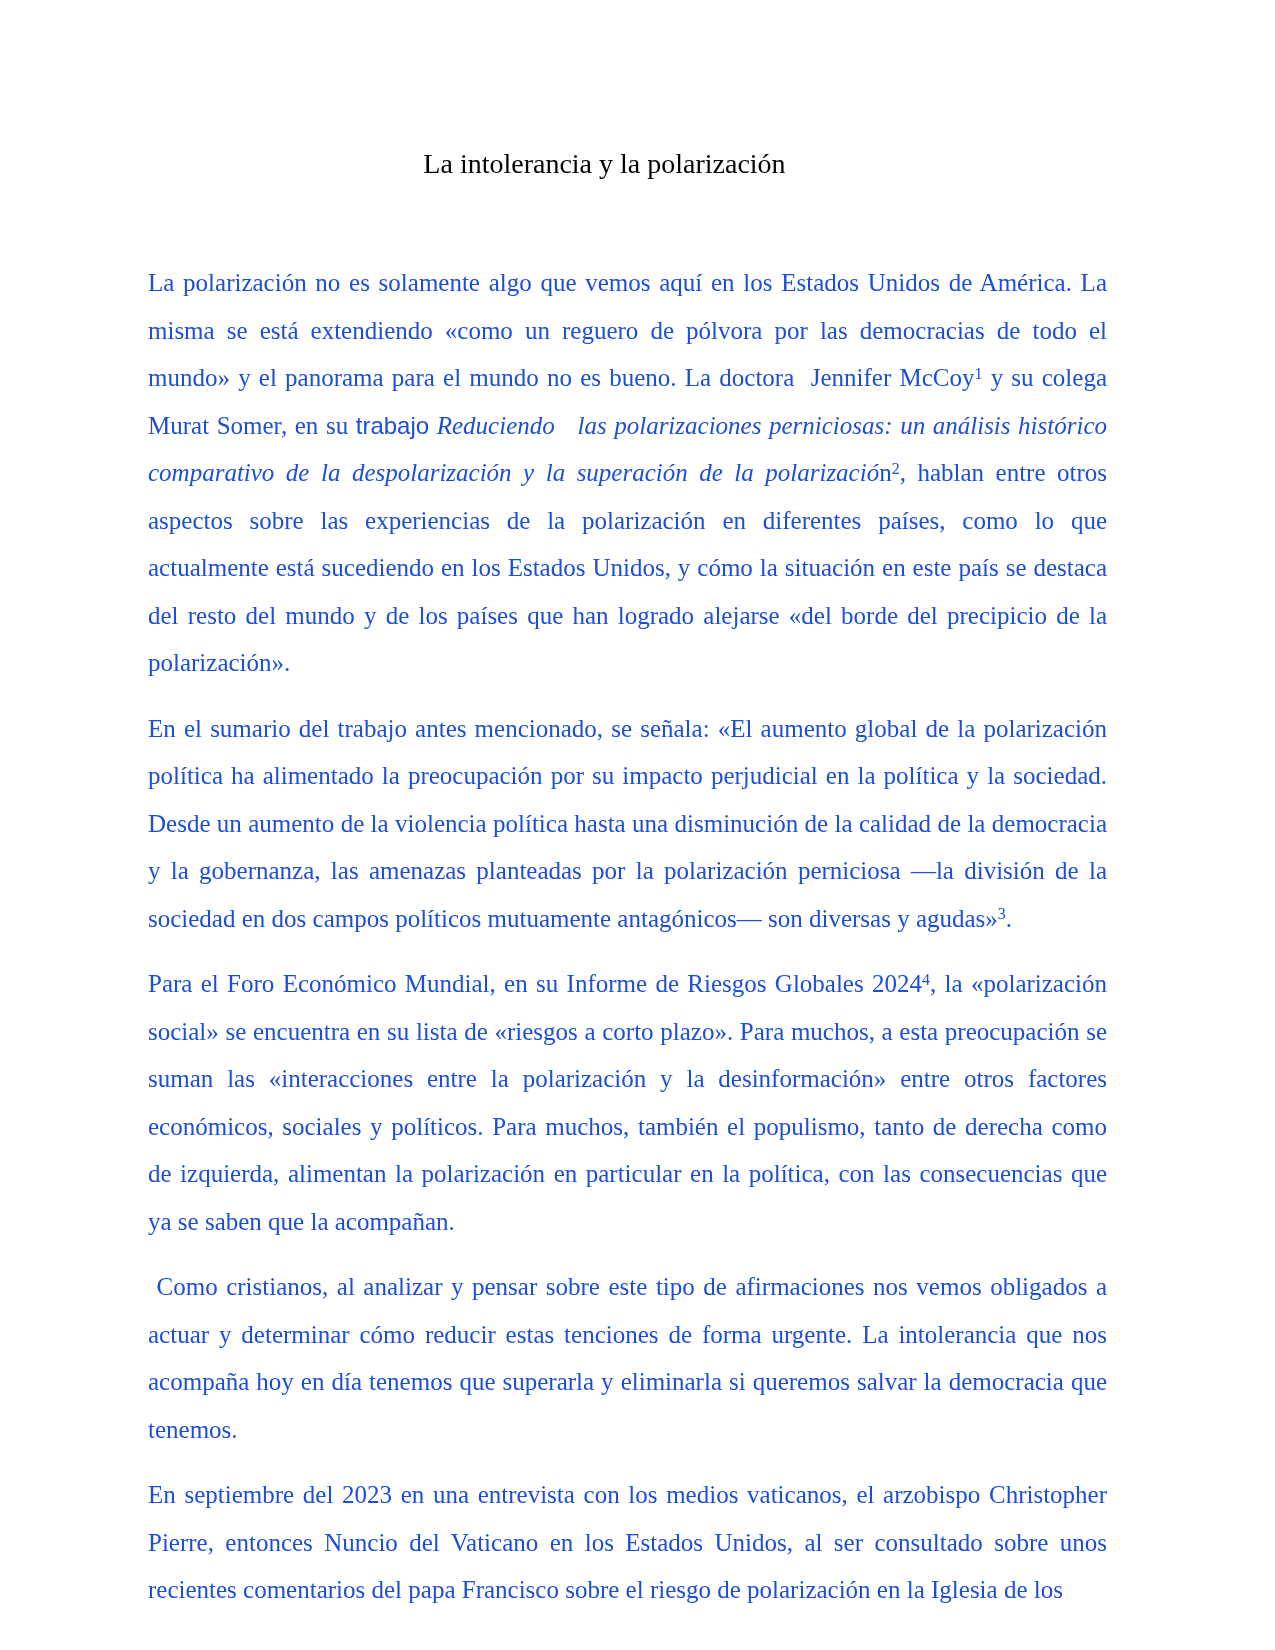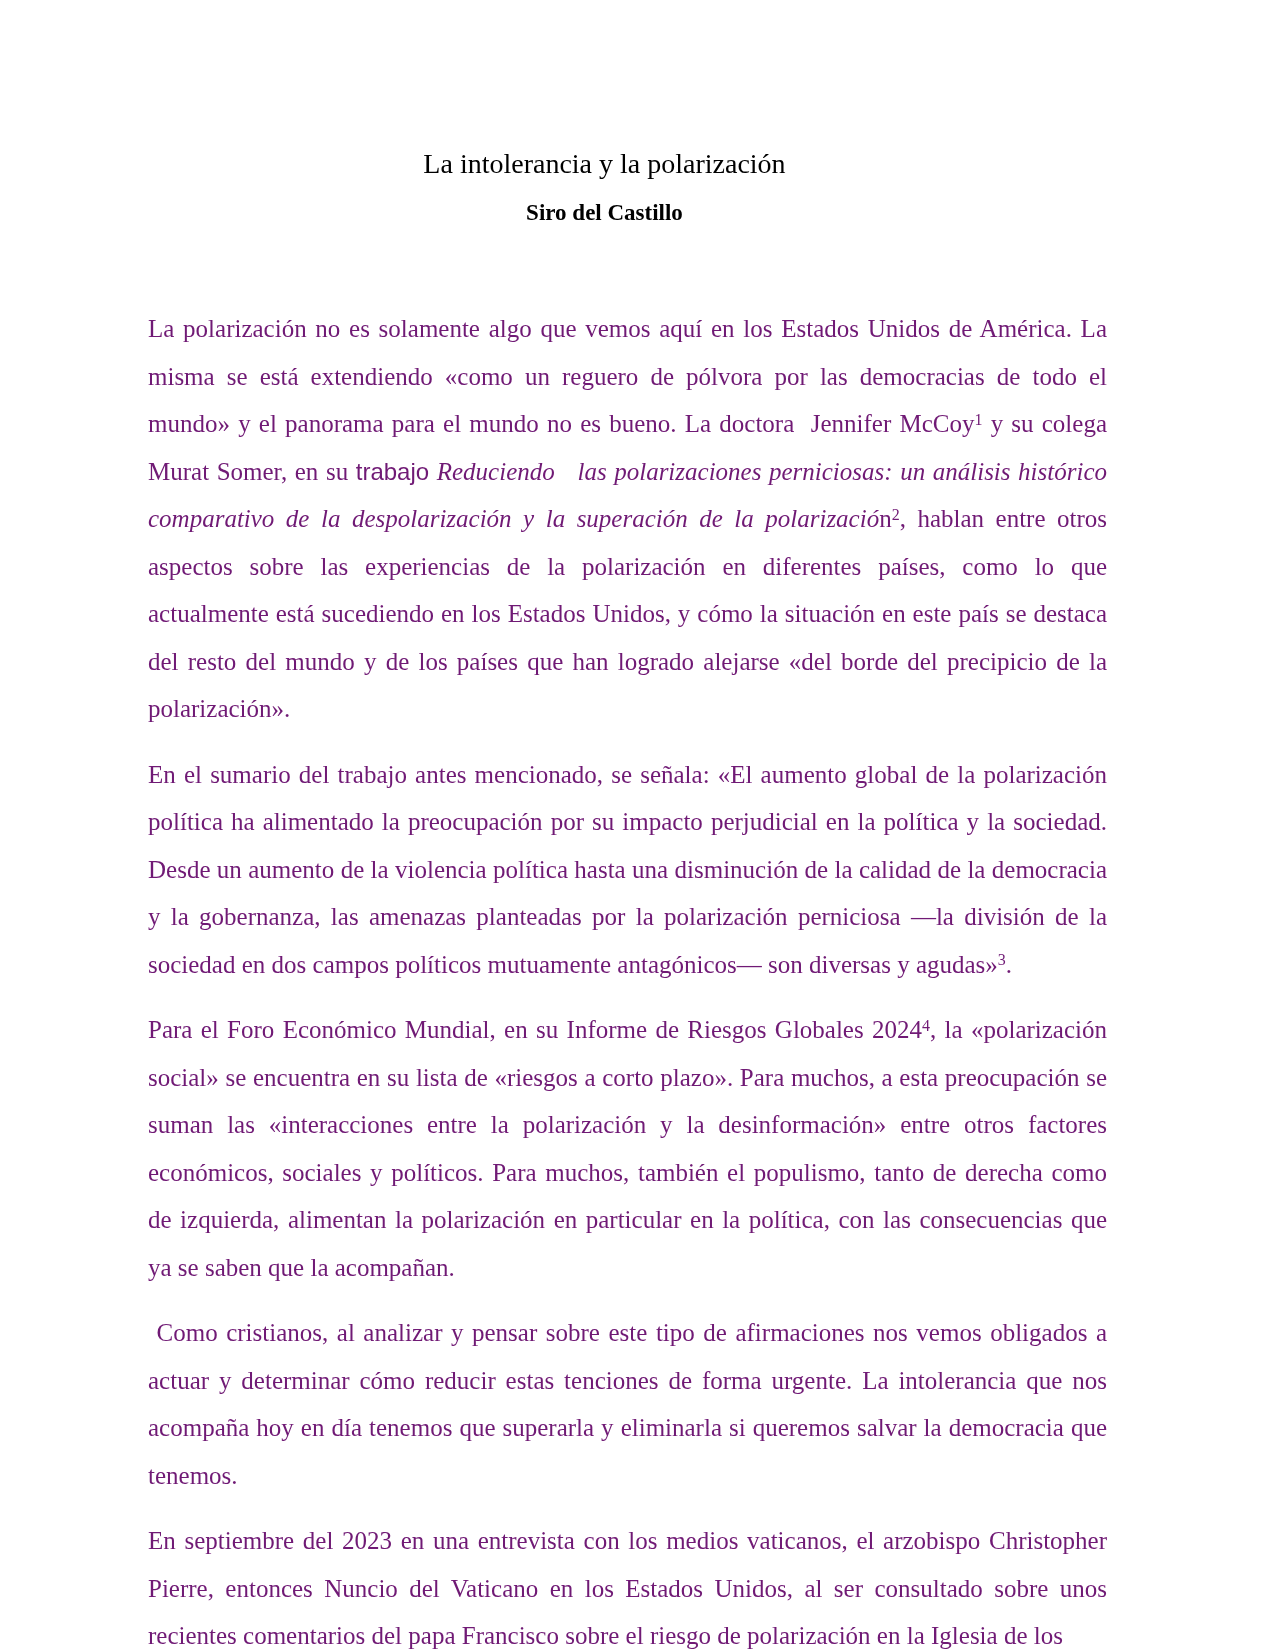--- a/index.html
+++ b/index.html
@@ -39,21 +39,21 @@
     padding-right: 62px;
   }
   .doc-body {
     margin-top: 77px;
   }
   .doc-body p {
     font-size: 25px;
     line-height: 47.5px;
     text-align: justify;
     margin: 0 16px 18px 0;
-    color: #701a75;
+    color: #1d4ed8;
   }
   .doc-body .italic {
     font-style: italic;
   }
   .doc-body .sans {
     font-family: "Liberation Sans", "DejaVu Sans", sans-serif;
     font-size: 24px;
   }
   .doc-body sup {
     font-size: 64%;
@@ -62,21 +62,20 @@
     position: relative;
     top: -0.45em;
   }
 </style>
 </head>
 <body>
 
 <div class="page">
   <div class="content">
     <h1 class="doc-title">La intolerancia y la polarización</h1>
-    <h2 class="doc-author">Siro del Castillo</h2>
     <div class="doc-body">
         <p><span>La polarización no es solamente algo que vemos aquí en los Estados Unidos de América. La misma se está extendiendo «como un reguero de pólvora por las democracias de todo el mundo» y el panorama para el mundo no es bueno. La doctora&nbsp; Jennifer McCoy</span><sup>1</sup><span> y su colega Murat Somer, en su </span><span class="sans">trabajo</span><span> </span><span class="italic">Reduciendo&nbsp;&nbsp; las polarizaciones perniciosas: un análisis histórico comparativo de la despolarización y la superación de la polarizació</span><span>n</span><sup>2</sup><span>, hablan entre otros aspectos sobre las experiencias de la polarización en diferentes países, como lo que actualmente está sucediendo en los Estados Unidos, y cómo la situación en este país se destaca del resto del mundo y de los países que han logrado alejarse «del borde del precipicio de la polarización».</span></p>
         <p><span>En el sumario del trabajo antes mencionado, se señala: «El aumento global de la polarización política ha alimentado la preocupación por su impacto perjudicial en la política y la sociedad. Desde un aumento de la violencia política hasta una disminución de la calidad de la democracia y la gobernanza, las amenazas planteadas por la polarización perniciosa —la división de la sociedad en dos campos políticos mutuamente antagónicos— son diversas y agudas»</span><sup>3</sup><span>.</span></p>
         <p><span>Para el Foro Económico Mundial, en su Informe de Riesgos Globales 2024</span><sup>4</sup><span>, la «polarización social» se encuentra en su lista de «riesgos a corto plazo». Para muchos, a esta preocupación se suman las «interacciones entre la polarización y la desinformación» entre otros factores económicos, sociales y políticos. Para muchos, también el populismo, tanto de derecha como de izquierda, alimentan la polarización en particular en la política, con las consecuencias que ya se saben que la acompañan.</span></p>
         <p><span>&nbsp;Como cristianos, al analizar y pensar sobre este tipo de afirmaciones nos vemos obligados a actuar y determinar cómo reducir estas tenciones de forma urgente. La intolerancia que nos acompaña hoy en día tenemos que superarla y eliminarla si queremos salvar la democracia que tenemos.</span></p>
         <p><span>En septiembre del 2023 en una entrevista con los medios vaticanos, el arzobispo Christopher Pierre, entonces Nuncio del Vaticano en los Estados Unidos, al ser consultado sobre unos recientes comentarios del papa Francisco sobre el riesgo de polarización en la Iglesia de los</span></p>
       </div>
   </div>
 </div>
 

